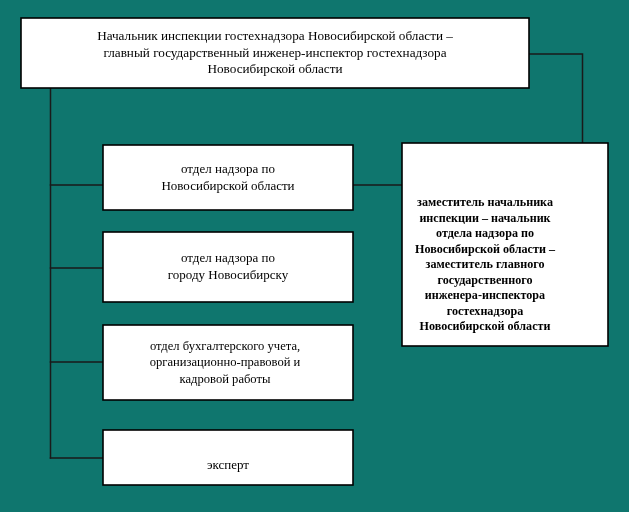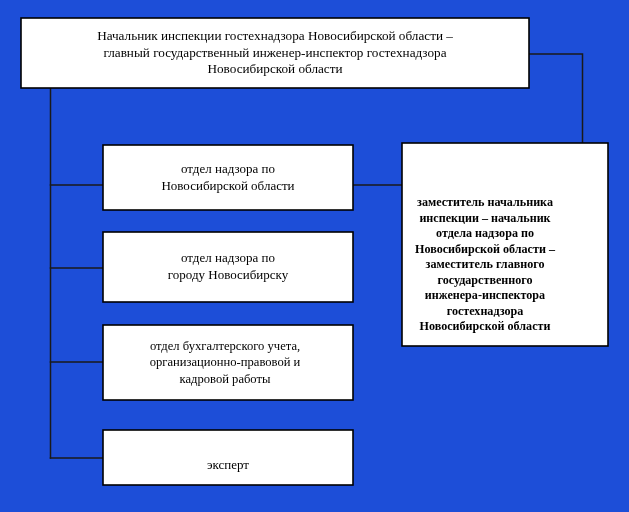--- a/index.html
+++ b/index.html
@@ -10,21 +10,21 @@
   body {
     width: 629px;
     height: 512px;
     font-family: "Liberation Serif", "DejaVu Serif", serif;
     overflow: hidden;
   }
   #chart-root {
     position: relative;
     width: 629px;
     height: 512px;
-    background: #1d4ed8;
+    background: #0f766e;
   }
   svg.org-svg {
     position: absolute;
     left: 0;
     top: 0;
     width: 629px;
     height: 512px;
     display: block;
   }
   .node-box {

